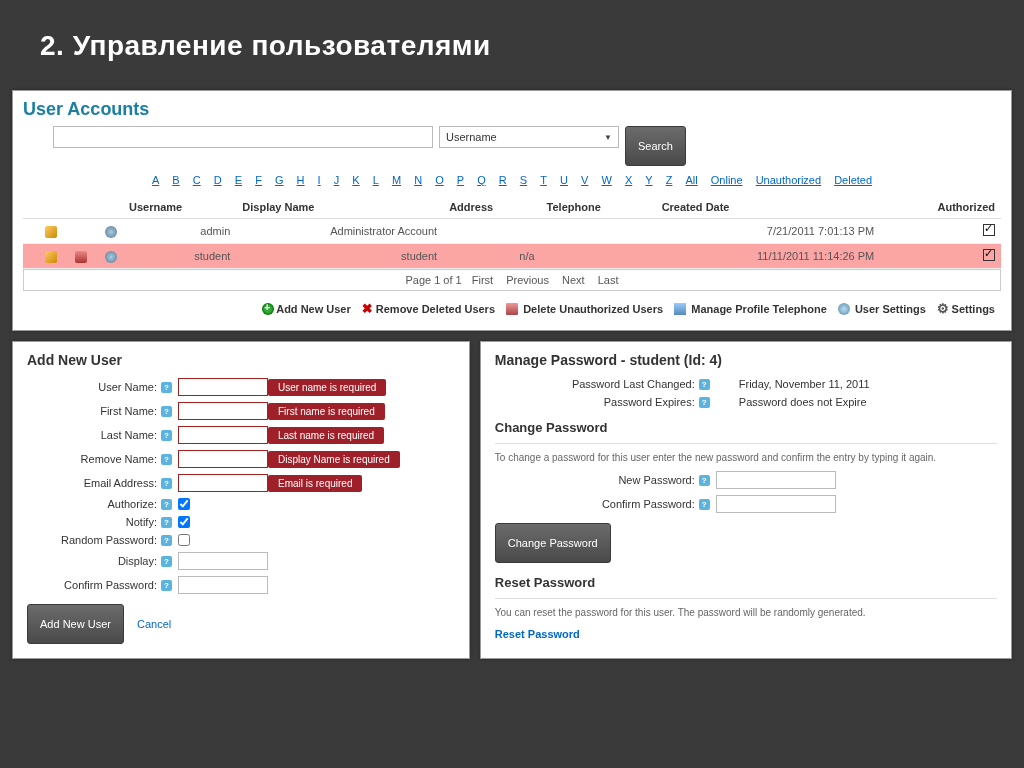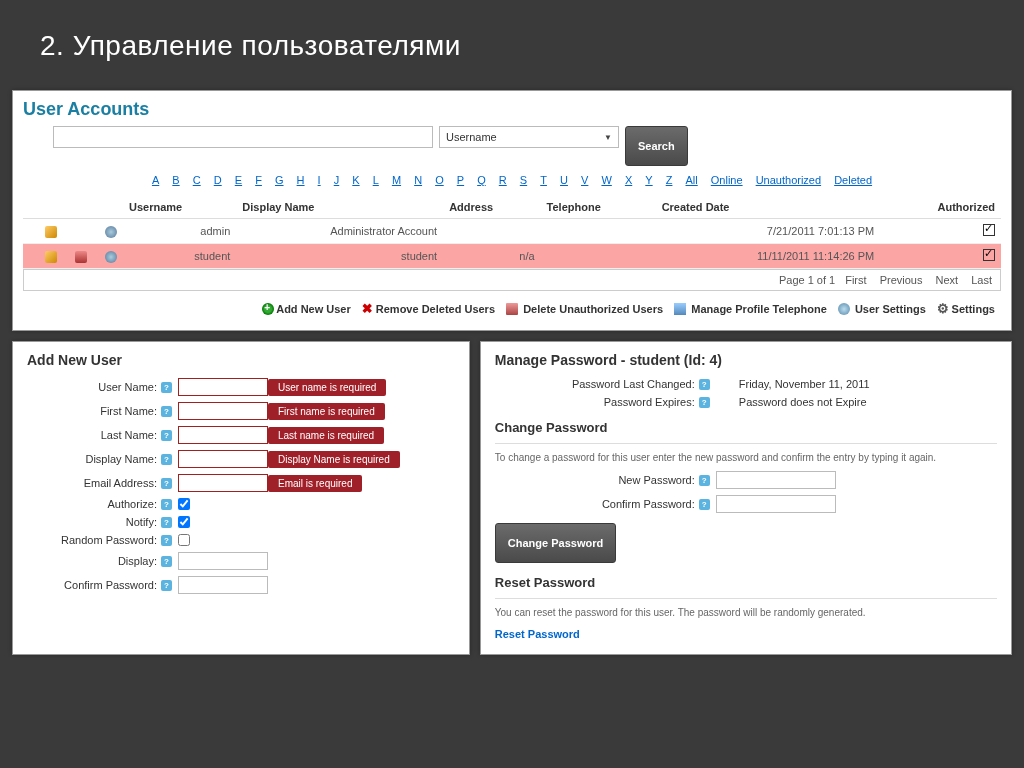--- a/index.html
+++ b/index.html
@@ -8,21 +8,21 @@
     font-family: Arial, Helvetica, sans-serif;
     font-size: 11px;
     color: #333;
     width: 1024px;
     height: 768px;
     overflow: hidden;
   }
   .slide-title {
     color: #fff;
     font-size: 28px;
-    font-weight: 400;
+    font-weight: 700;
     padding: 30px 0 20px 40px;
     letter-spacing: 0.5px;
   }
   .panel {
     background: #fff;
     margin: 8px 12px;
     border: 1px solid #999;
     box-shadow: 0 0 4px rgba(0,0,0,0.3);
   }
   .panel-top { padding: 8px 10px 10px; }
@@ -55,21 +55,21 @@
   }
   .dd .caret { font-size: 8px; color: #444; }
   .btn-dark {
     background: linear-gradient(#6b6b6b,#4a4a4a);
     color: #fff;
     border: 1px solid #3a3a3a;
     padding: 13px 12px;
     font-size: 11px;
     border-radius: 3px;
     cursor: pointer;
-    font-weight: 700;
+    font-weight: 400;
   }
   .alpha-row {
     text-align: center;
     margin: 6px 0 10px;
     font-size: 11px;
   }
   .alpha-row a {
     color: #0066cc;
     text-decoration: underline;
     margin: 0 5px;
@@ -109,21 +109,21 @@
     color: #000;
   }
   .icon-sm {
     display: inline-block;
     width: 12px; height: 12px;
     vertical-align: middle;
   }
   .pager {
     border: 1px solid #ccc;
     display: flex;
-    justify-content: flex-end;
+    justify-content: center;
     padding: 4px 8px;
     font-size: 11px;
     color: #555;
     margin-top: 0;
   }
   .pager .links span { margin-left: 10px; cursor: pointer; color: #555; }
   .action-bar {
     text-align: right;
     padding: 10px 6px 4px;
     font-size: 11px;
@@ -352,21 +352,21 @@
         <input class="tinput err" style="">
         <span class="err-badge">First name is required</span>
       </div>
     <div class="form-row">
         <span class="lbl">Last Name:</span>
         <span class="helpico">?</span>
         <input class="tinput err" style="">
         <span class="err-badge">Last name is required</span>
       </div>
     <div class="form-row">
-        <span class="lbl">Display Name:</span>
+        <span class="lbl">Remove Name:</span>
         <span class="helpico">?</span>
         <input class="tinput err" style="">
         <span class="err-badge">Display Name is required</span>
       </div>
     <div class="form-row">
         <span class="lbl">Email Address:</span>
         <span class="helpico">?</span>
         <input class="tinput err" style="">
         <span class="err-badge">Email is required</span>
       </div>
@@ -391,20 +391,24 @@
         <span class="lbl">Display:</span>
         <span class="helpico">?</span>
         <input class="tinput" style="">
       </div>
     <div class="form-row">
         <span class="lbl">Confirm Password:</span>
         <span class="helpico">?</span>
         <input class="tinput" style="">
       </div>
 
+    <div class="btn-row">
+      <button class="btn-dark">Add New User</button>
+      <span class="link-cancel">Cancel</span>
+    </div>
   </div>
 
   <div class="subpanel" style="flex:1.08">
     <h3>Manage Password - student (Id: 4)</h3>
 
     <div class="info-row">
         <span class="lbl">Password Last Changed:</span>
         <span class="helpico">?</span>
         <span class="val">Friday, November 11, 2011</span>
       </div>

